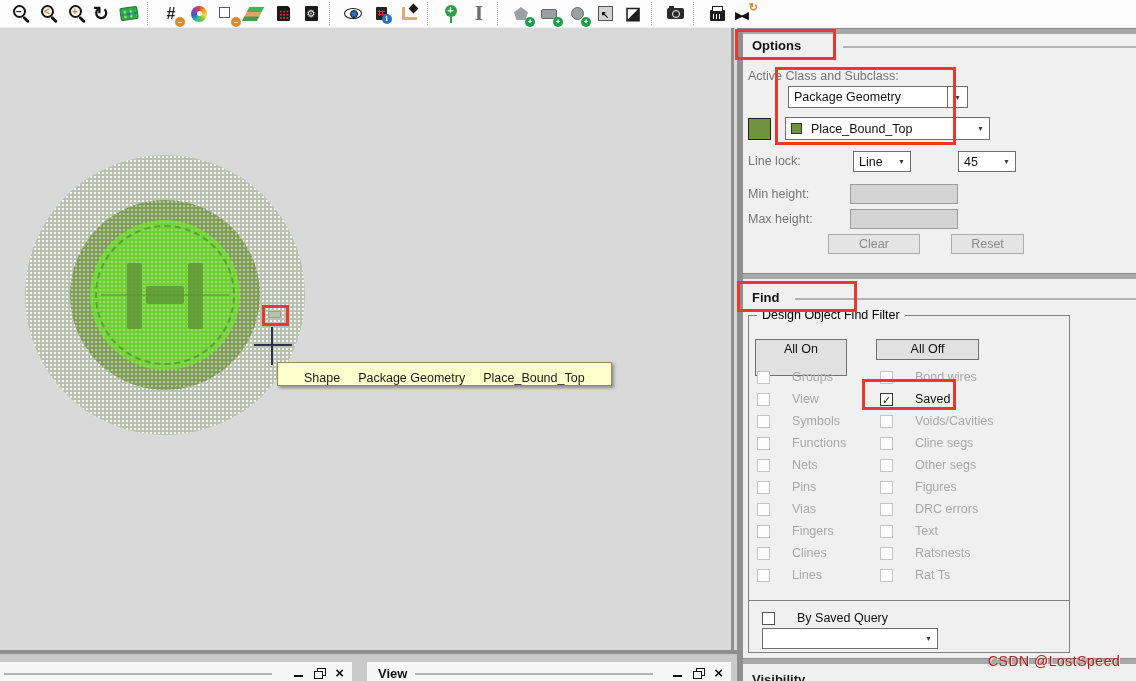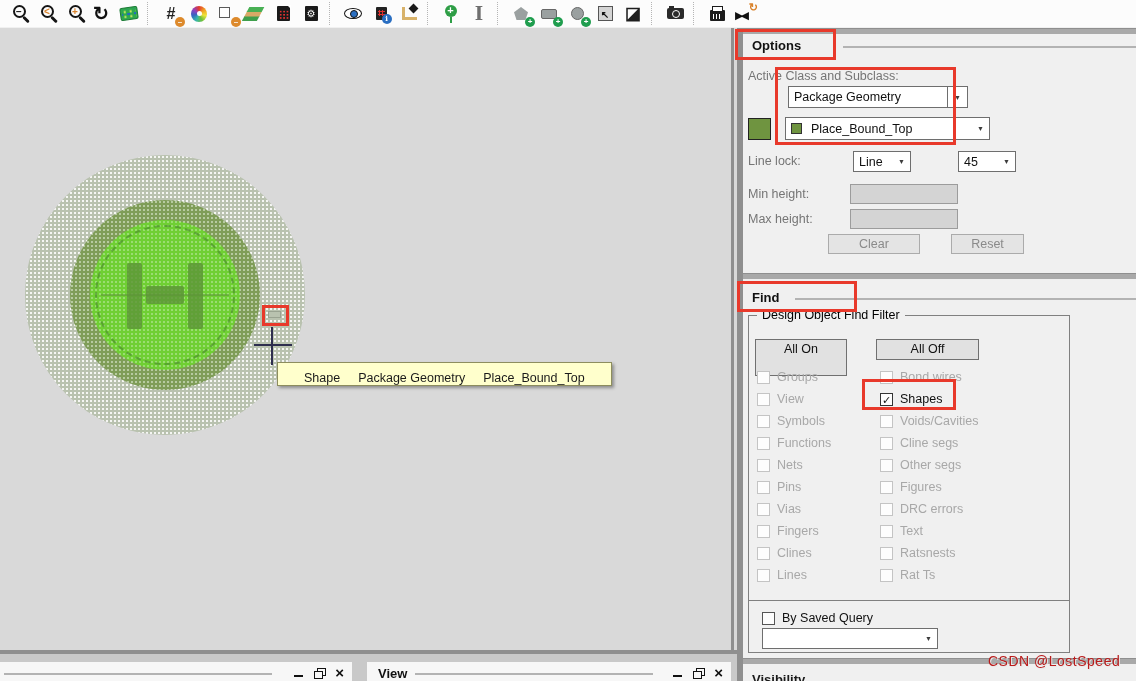--- a/index.html
+++ b/index.html
@@ -93,21 +93,21 @@
   .dis-input { position:absolute; background:#d4d4d4; border:1px solid #9c9c9c; }
   .graybtn { position:absolute; background:#e4e4e4; border:1px solid #ababab; color:#8a8a8a; text-align:center; line-height:18px; }
   .stdbtn  { position:absolute; background:#e1e1e1; border:1px solid #707070; color:#111; text-align:center; line-height:19px; }
   #swatch { position:absolute; left:5px; top:90px; width:23px; height:22px; background:#6f9440; border:1px solid #222; }
   .minisq { width:11px; height:11px; background:#6f9440; border:1px solid #333; margin-right:9px; flex:0 0 auto; }
   #groupbox { position:absolute; left:5px; top:287px; width:322px; height:338px; border:1px solid #808080; }
   #grouplegend { position:absolute; left:14px; top:280px; background:#f0f0f0; padding:0 5px; color:#000000; }
   .cbcol { position:absolute; display:flex; flex-direction:column; }
   #cbcol-left  { left:14px;  top:338px; }
   #cbcol-right { left:137px; top:338px; }
-  .cbrow { display:flex; align-items:center; height:22px; cursor:default; }
+  .cbrow { display:flex; align-items:center; height:22px; cursor:default;gap:15px; }
   .cbox { width:13px; height:13px; border:1px solid #c4c4c4; background:#fdfdfd; margin-right:7px; font-size:11px; line-height:12px; text-align:center; color:#111; flex:0 0 auto; }
   .cbrow .clab { color:#a8a8a8; }
   .cbrow.checked .cbox { border-color:#333; }
   .cbrow.checked .clab { color:#111; }
   #savedquery-row { position:absolute; left:19px; top:579px; display:flex; align-items:center; }
   #savedquery-row .cbox { border-color:#555; }
   #savedquery-row .clab { color:#111; }
   #innersep { position:absolute; left:5px; top:572px; width:322px; height:1px; background:#808080; }
   #vis-title { position:absolute; left:9px; top:644px; font-weight:bold; font-size:13px; }
 
@@ -332,21 +332,21 @@
         <span class="clab">Lines</span>
       </span>
     </div>
   <div class="cbcol" id="cbcol-right">
       <span class="cbrow">
         <span class="cbox"></span>
         <span class="clab">Bond wires</span>
       </span>
       <span class="cbrow checked">
         <span class="cbox">✓</span>
-        <span class="clab">Shapes</span>
+        <span class="clab">Saved</span>
       </span>
       <span class="cbrow">
         <span class="cbox"></span>
         <span class="clab">Voids/Cavities</span>
       </span>
       <span class="cbrow">
         <span class="cbox"></span>
         <span class="clab">Cline segs</span>
       </span>
       <span class="cbrow">

